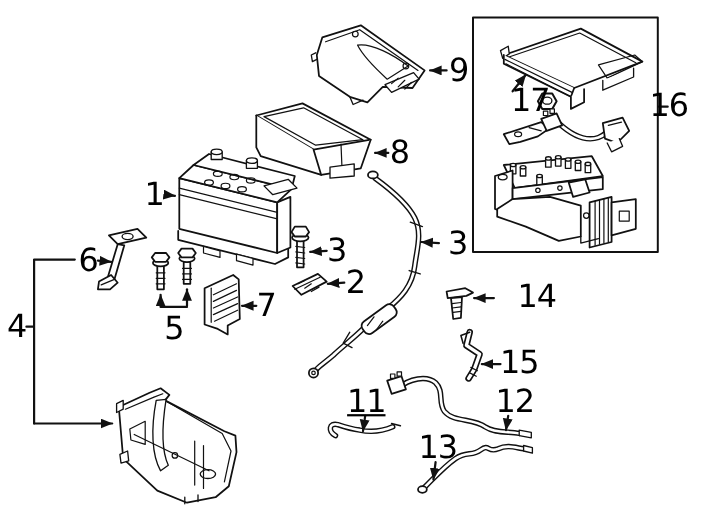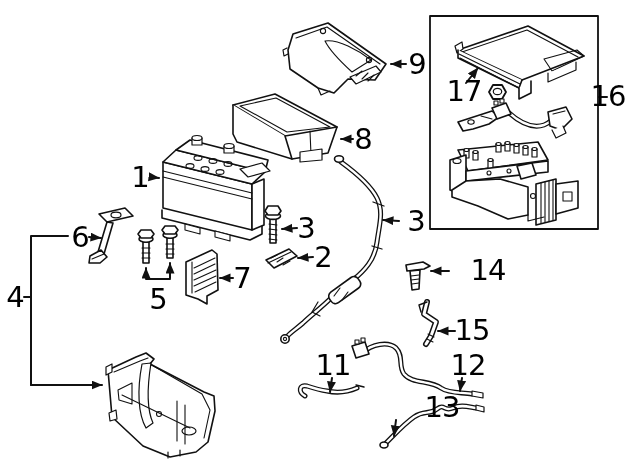--- a/index.html
+++ b/index.html
@@ -273,20 +273,20 @@
   <div class="callout" style="left:140px;top:177px;">1</div>
   <div class="callout" style="left:323px;top:257px;">2</div>
   <div class="callout" style="left:306px;top:228px;">3</div>
   <div class="callout" style="left:15px;top:297px;">4</div>
   <div class="callout" style="left:158px;top:299px;">5</div>
   <div class="callout" style="left:80px;top:237px;">6</div>
   <div class="callout" style="left:242px;top:278px;">7</div>
   <div class="callout" style="left:363px;top:139px;">8</div>
   <div class="callout" style="left:417px;top:64px;">9</div>
   <div class="callout" style="left:416px;top:221px;">3</div>
-  <div class="callout" style="left:333px;top:365px;">11</div>
+  <div class="callout" style="left:333px;top:365px;text-decoration:underline;">11</div>
   <div class="callout" style="left:468px;top:365px;">12</div>
-  <div class="callout" style="left:398px;top:407px;margin-left:44px;">13</div>
+  <div class="callout" style="left:398px;top:407px;">13</div>
   <div class="callout" style="left:466px;top:270px;margin-left:22px;">14</div>
   <div class="callout" style="left:472px;top:330px;">15</div>
   <div class="callout" style="left:608px;top:96px;">16</div>
-  <div class="callout" style="left:464px;top:91px;">17</div>
+  <div class="callout" style="left:482px;top:91px;">17</div>
 </div>
 
 </body></html>

